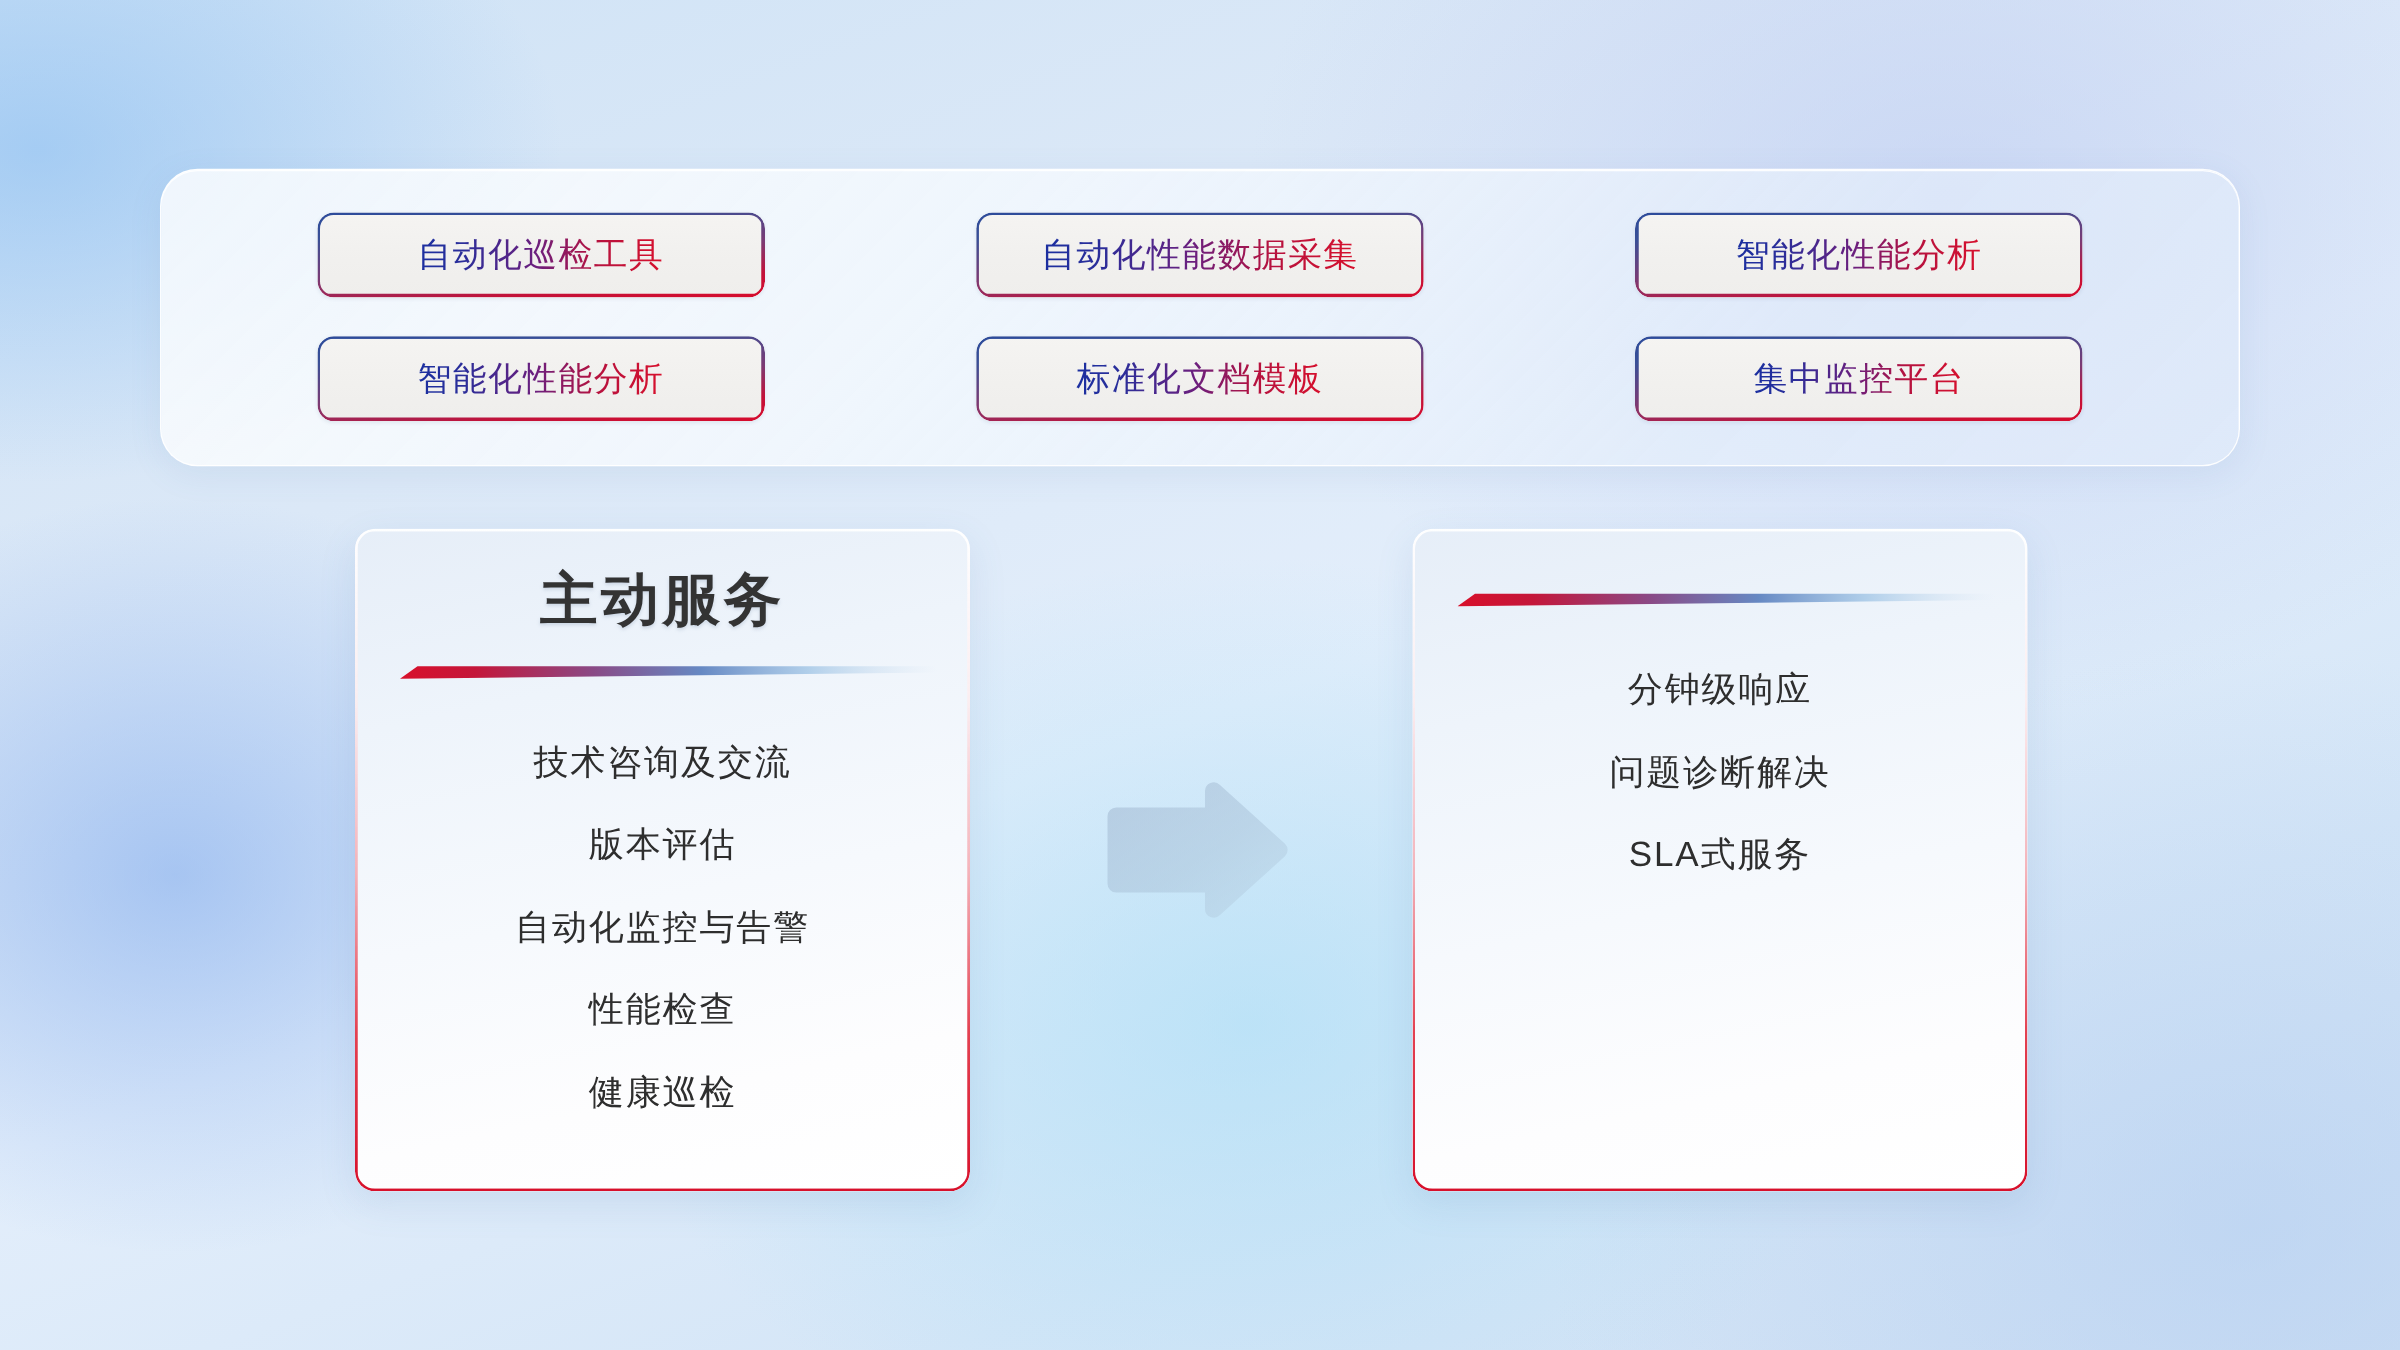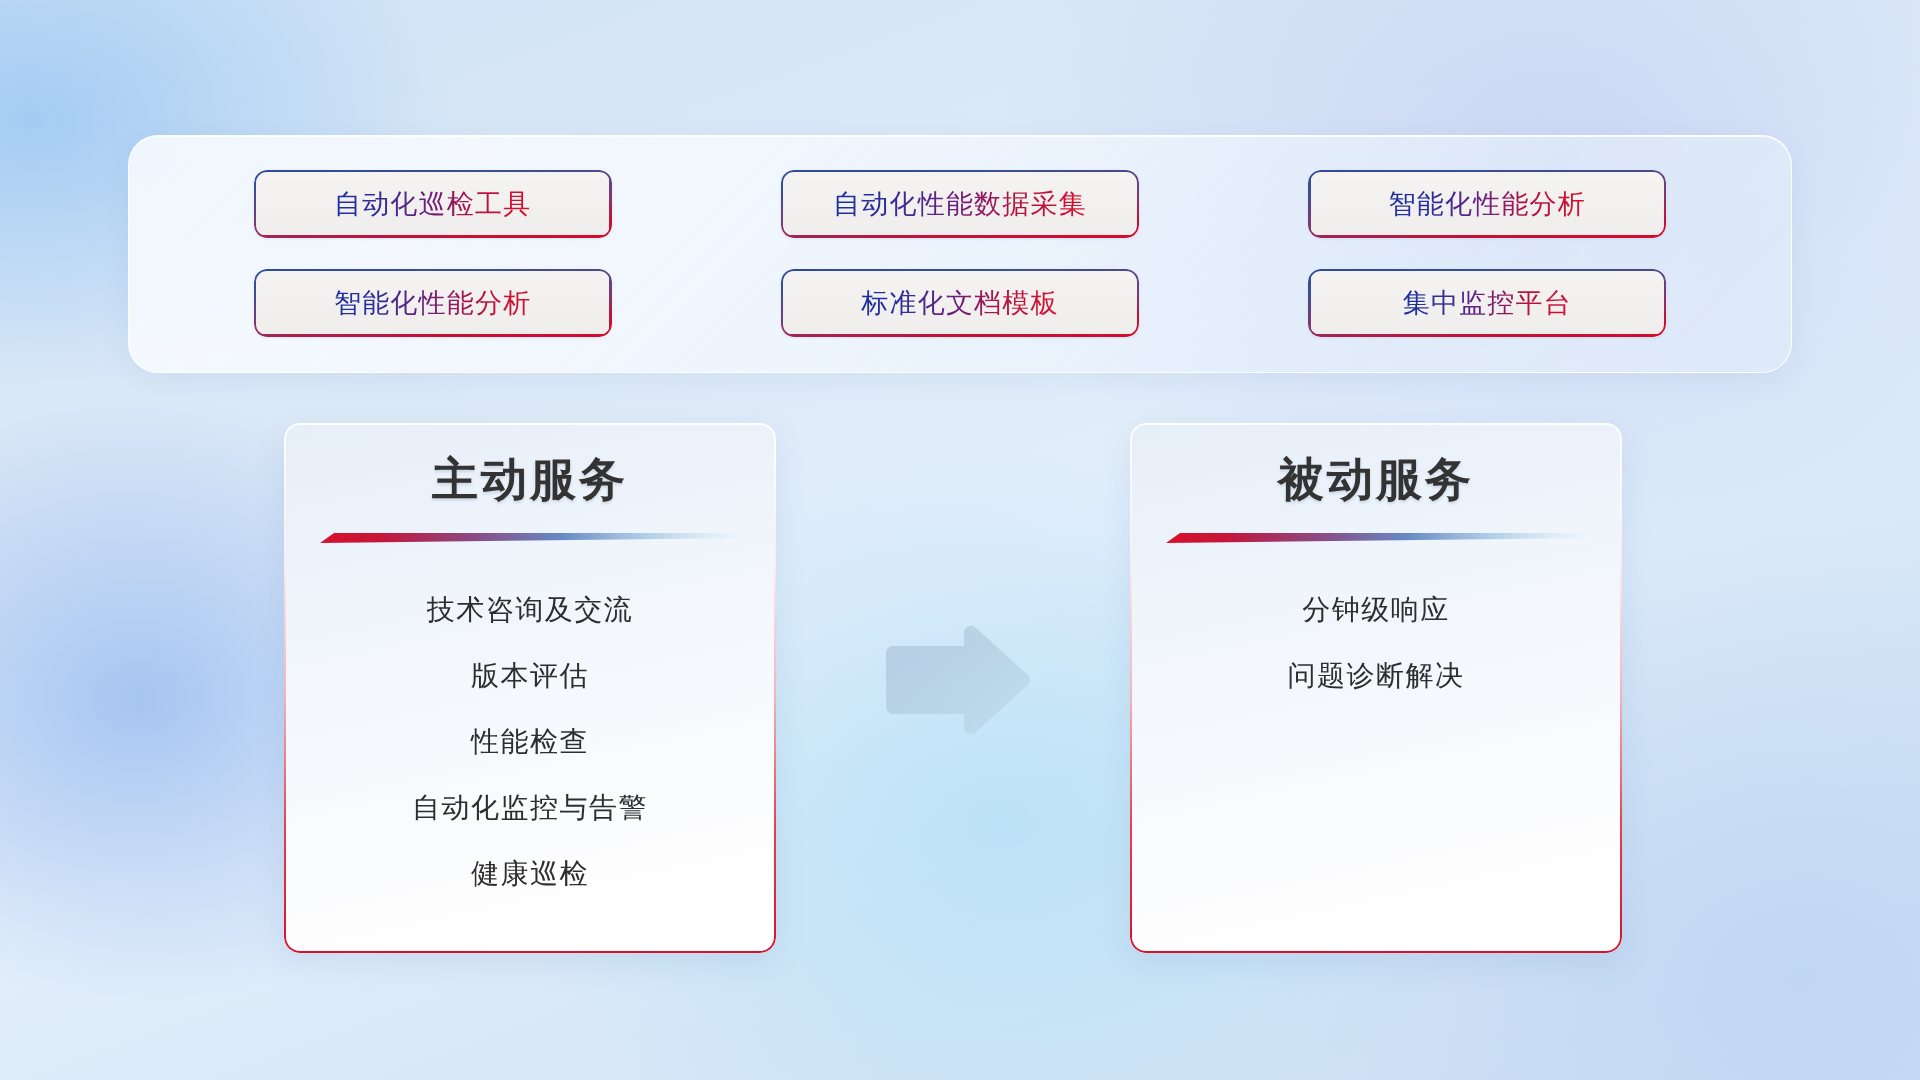--- a/index.html
+++ b/index.html
@@ -133,58 +133,58 @@
               <stop offset="100%" stop-color="#cfe0f0" stop-opacity="0"></stop>
             </linearGradient>
           </defs>
           <path d="M0,12 L14,2 L430,2 L430,7 L0,12 Z" fill="url(#divGradA)"></path>
         </svg>
       </div>
 
       <ul class="card-list">
         <li>技术咨询及交流</li>
         <li>版本评估</li>
+        <li>自动化监控与告警</li>
         <li>性能检查</li>
-        <li>自动化监控与告警</li>
         <li>健康巡检</li>
       </ul>
     </div>
   </div>
 
   <svg class="arrow" viewBox="0 0 160 118">
     <defs>
       <linearGradient id="arrowGrad" x1="0" y1="0" x2="1" y2="1">
         <stop offset="0%" stop-color="#9fb5cf" stop-opacity="0.55"></stop>
         <stop offset="55%" stop-color="#a8c0d6" stop-opacity="0.48"></stop>
         <stop offset="100%" stop-color="#b9d2e4" stop-opacity="0.42"></stop>
       </linearGradient>
     </defs>
     <path d="M8,32 a7,7 0 0 1 7,-7 H86 V12 a7,7 0 0 1 12,-5 l52,47 a7,7 0 0 1 0,10 l-52,47 a7,7 0 0 1 -12,-5 V93 H15 a7,7 0 0 1 -7,-7 Z" fill="url(#arrowGrad)"></path>
   </svg>
 
   <div class="card" id="card-passive">
     <div class="card-inner">
-      <div class="card-title">被动服务</div>
 
       <div class="divider-wrap">
         <svg class="divider" viewBox="0 0 430 14" preserveAspectRatio="none">
           <defs>
             <linearGradient id="divGradB" x1="0" y1="0" x2="1" y2="0">
               <stop offset="0%" stop-color="#d8102b" stop-opacity="1"></stop>
               <stop offset="14%" stop-color="#c4163a" stop-opacity="1"></stop>
               <stop offset="36%" stop-color="#8a4a86" stop-opacity="1"></stop>
               <stop offset="56%" stop-color="#5f83c0" stop-opacity="0.95"></stop>
               <stop offset="76%" stop-color="#9cc2e4" stop-opacity="0.75"></stop>
               <stop offset="100%" stop-color="#cfe0f0" stop-opacity="0"></stop>
             </linearGradient>
           </defs>
           <path d="M0,12 L14,2 L430,2 L430,7 L0,12 Z" fill="url(#divGradB)"></path>
         </svg>
       </div>
 
       <ul class="card-list">
         <li>分钟级响应</li>
         <li>问题诊断解决</li>
+        <li>SLA式服务</li>
       </ul>
     </div>
   </div>
 
 </div>
 
 </body></html>

